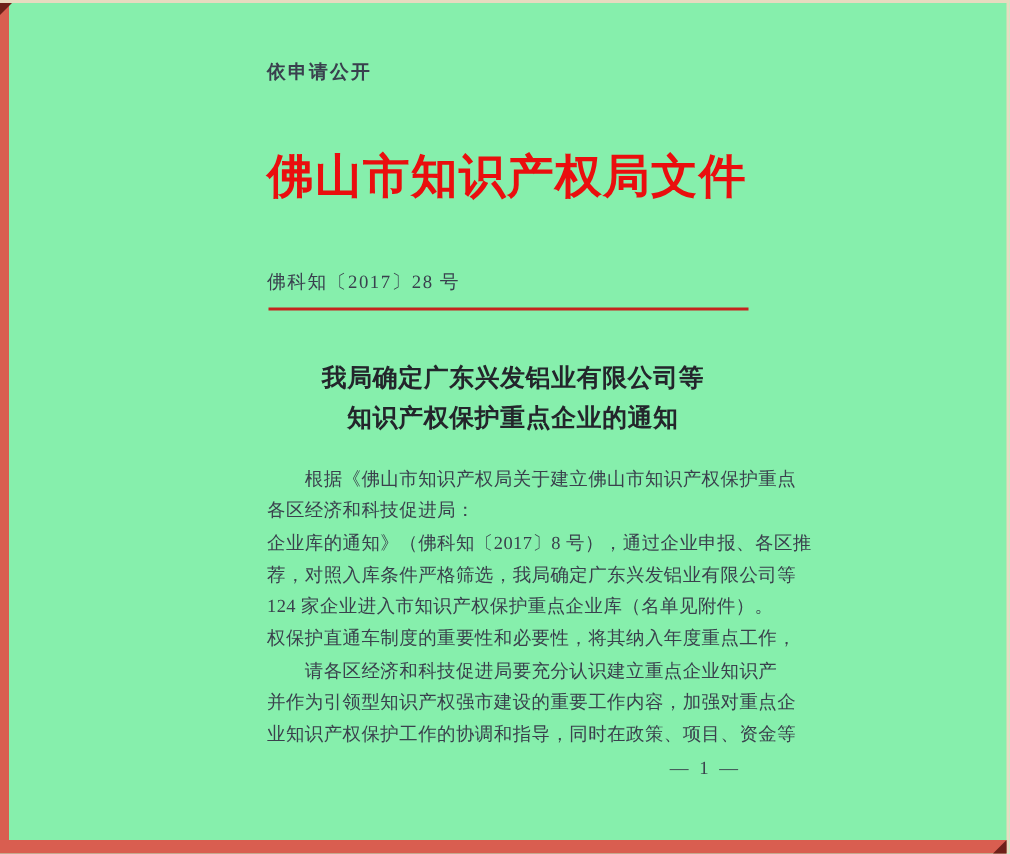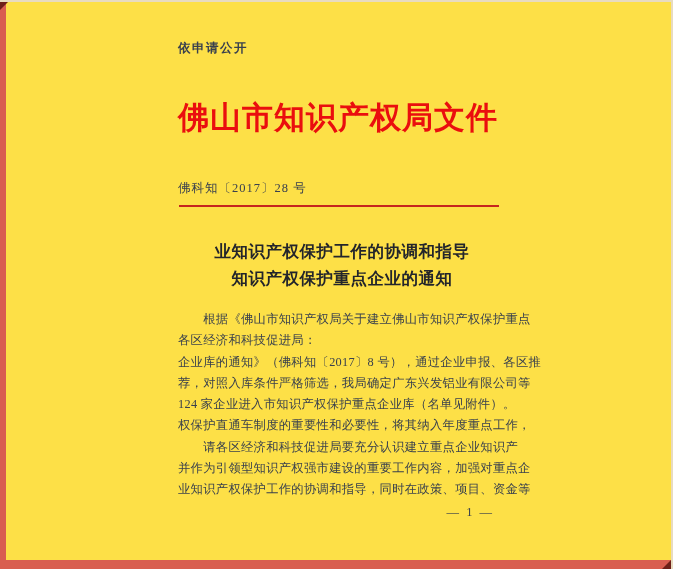--- a/index.html
+++ b/index.html
@@ -1,21 +1,21 @@
 <!DOCTYPE html>
 <html><head>
 <meta charset="utf-8">
 <style>
   html,body{margin:0;padding:0;background:#ffffff;}
   body{
     width:673px;height:569px;overflow:hidden;position:relative;
     font-family:"Liberation Serif","DejaVu Serif",serif;
   }
   .frame{position:absolute;inset:0;}
-  .page{position:absolute;inset:0;background:#fde047;}
+  .page{position:absolute;inset:0;background:#86efac;}
   
   .frame-top{position:absolute;top:0;left:0;right:0;height:2px;background:#e8dbc0;z-index:5;}
   .frame-right{position:absolute;top:0;right:0;bottom:0;width:2px;background:#e8dbc0;z-index:5;}
   .frame-left{position:absolute;top:2px;left:0;bottom:0;width:6px;background:#d95e50;z-index:6;}
   .frame-bottom{position:absolute;left:6px;right:2px;bottom:0;height:9px;background:#d95e50;z-index:6;}
   .corner-tl{position:absolute;top:2px;left:0;width:0;height:0;
     border-top:8px solid #6e2019;border-right:8px solid transparent;z-index:7;}
   .corner-br{position:absolute;bottom:0;right:2px;width:0;height:0;
     border-bottom:9px solid #6e2019;border-left:9px solid transparent;z-index:7;}
 
@@ -63,21 +63,21 @@
 
       <div class="access-label">依申请公开</div>
 
       <h1 class="agency-title">佛山市知识产权局文件</h1>
 
       <div class="doc-number">佛科知〔2017〕28 号</div>
 
       <div class="red-rule"></div>
 
       <div class="doc-title">
-          <div class="title-line">业知识产权保护工作的协调和指导</div>
+          <div class="title-line">我局确定广东兴发铝业有限公司等</div>
           <div class="title-line">知识产权保护重点企业的通知</div>
         </div>
 
       <div class="body-block">
           <div class="body-line">　　根据《佛山市知识产权局关于建立佛山市知识产权保护重点</div>
           <div class="body-line">各区经济和科技促进局：</div>
           <div class="body-line">企业库的通知》（佛科知〔2017〕8 号），通过企业申报、各区推</div>
           <div class="body-line">荐，对照入库条件严格筛选，我局确定广东兴发铝业有限公司等</div>
           <div class="body-line">124 家企业进入市知识产权保护重点企业库（名单见附件）。</div>
           <div class="body-line">权保护直通车制度的重要性和必要性，将其纳入年度重点工作，</div>

